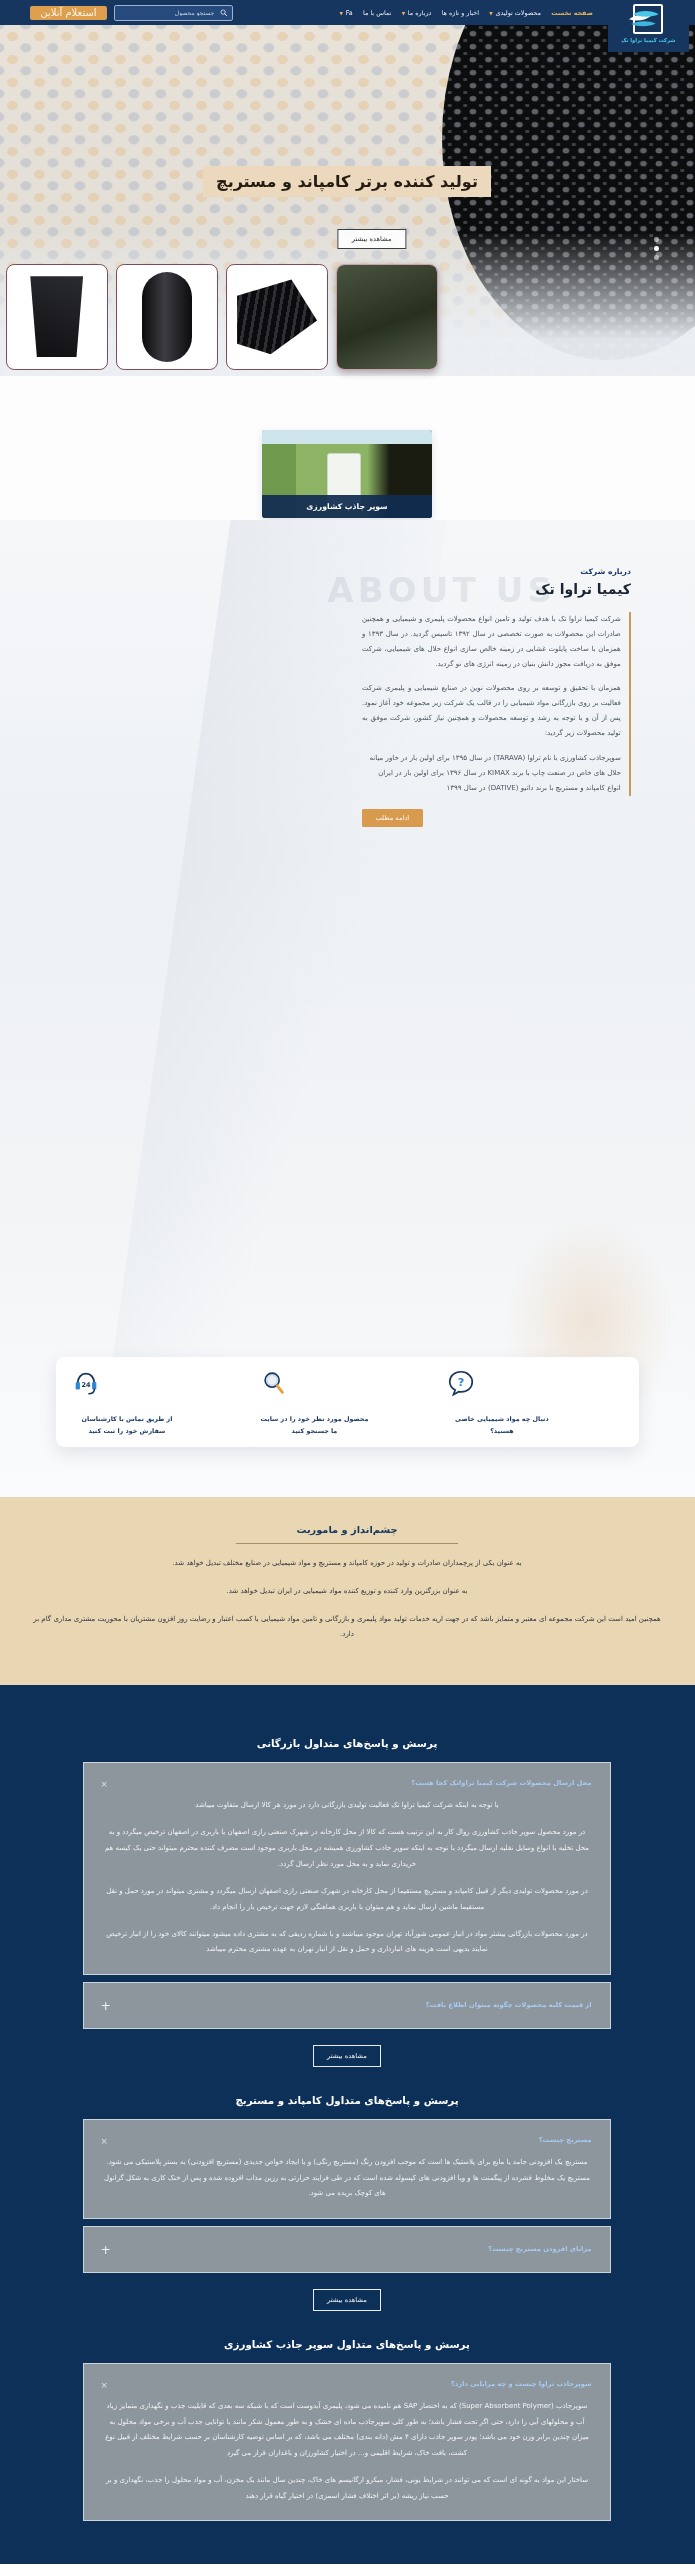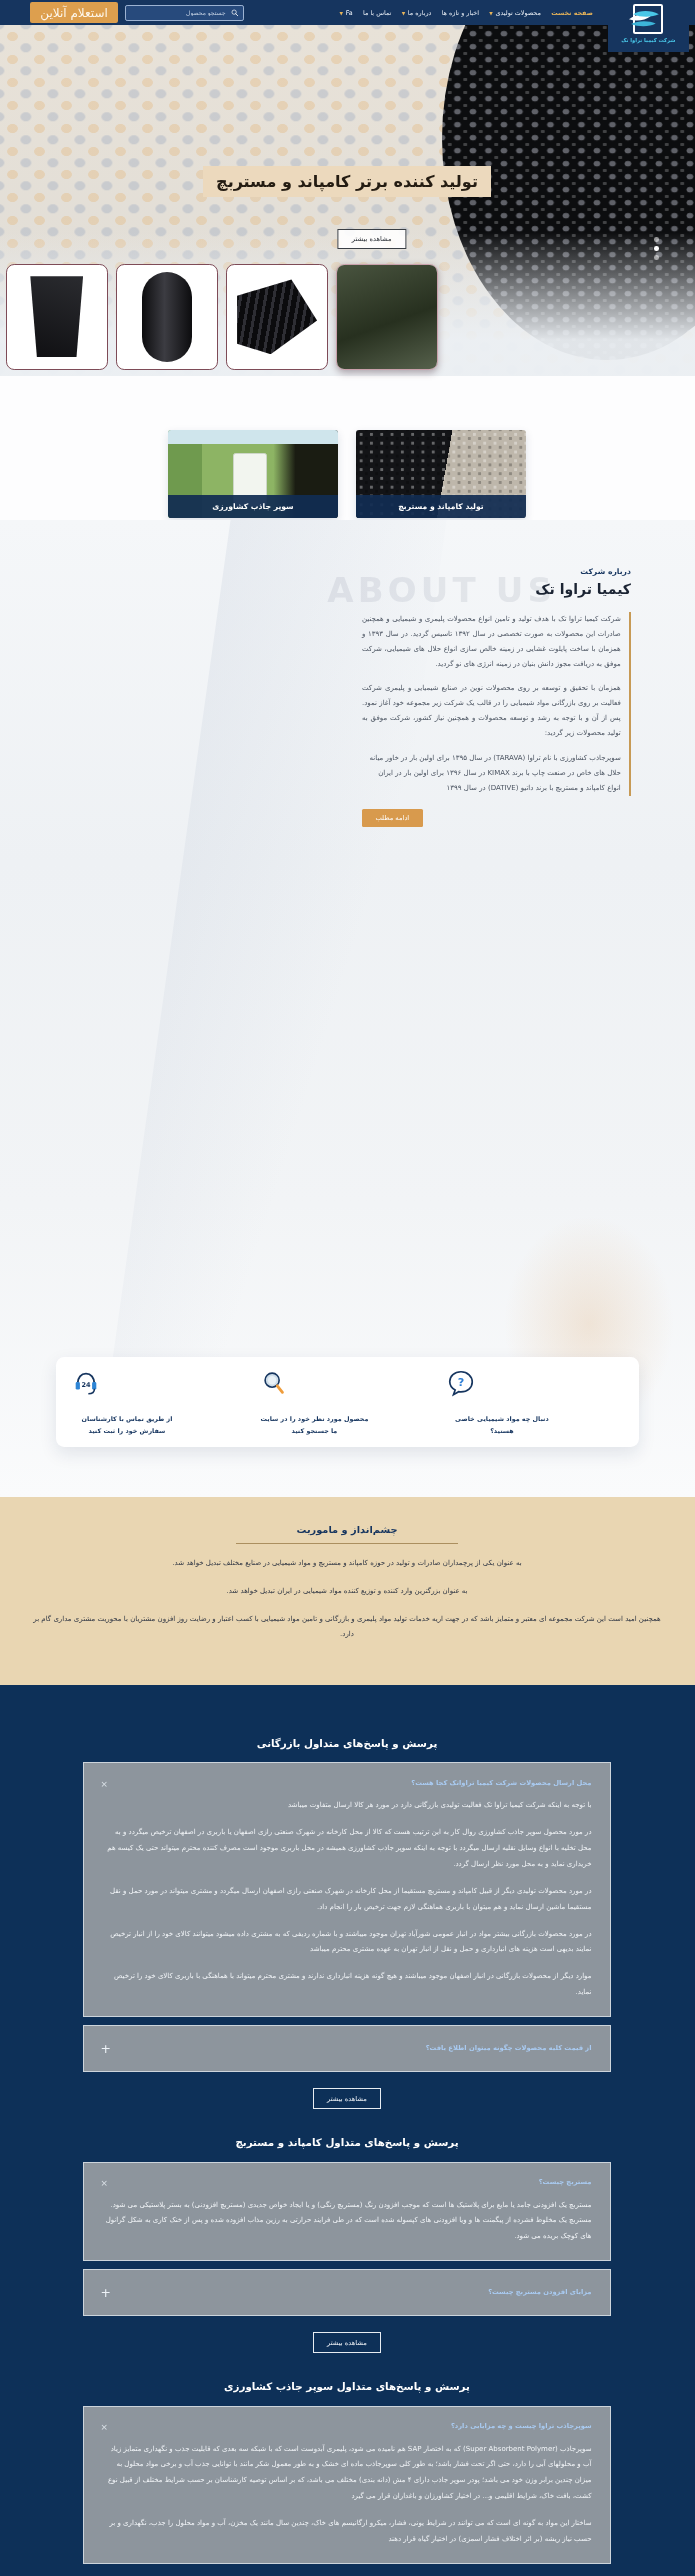--- a/index.html
+++ b/index.html
@@ -10,21 +10,21 @@
   .logo-mark{width:26px;height:26px;border:2.1px solid #fff;border-radius:2.1px;position:relative;}
   .logo-mark svg{position:absolute;left:-7.2px;top:2.1px;}
   .logo-text{margin-top:3.1px;color:#49c7e8;font-size:5.2px;font-weight:bold;white-space:nowrap;}
   .mainnav{display:flex;align-items:center;gap:10.3px;margin-right:4.1px;}
   .nav-item{color:#eef3f9;font-size:6.4px;cursor:pointer;display:flex;align-items:center;gap:2.6px;white-space:nowrap;text-decoration:none;}
   .nav-item.active{color:#e6b45a;font-weight:bold;}
   .chev{font-size:4.6px;color:#e6b45a;transform:translateY(0.5px);}
   .search-box{margin-right:auto;display:flex;align-items:center;background:#274a7c;border:0.5px solid #9db3d2;border-radius:2.1px;height:14px;width:108px;padding:0 4.6px;gap:3.6px;}
   .search-box input{background:transparent;border:none;outline:none;color:#e8eef6;font-size:6px;width:100%;font-family:"DejaVu Sans",sans-serif;text-align:right;}
   .search-box input::placeholder{color:#c7d4e5;}
-  .cta-btn{margin-right:7.2px;background:#dd9f4e;color:#fdf6ea;border:none;border-radius:2.1px;height:21px;padding:0 10.3px;font-size:12px;font-family:"DejaVu Sans",sans-serif;cursor:pointer;}
+  .cta-btn{margin-right:7.2px;background:#dd9f4e;color:#fdf6ea;border:none;border-radius:2.1px;height:14px;padding:0 10.3px;font-size:10px;font-family:"DejaVu Sans",sans-serif;cursor:pointer;}
   
   .hero{height:351px;position:relative;background:
     radial-gradient(rgba(228,186,130,.40) 26%,transparent 30%) 0 0/27px 23px,
     radial-gradient(rgba(150,165,190,.35) 26%,transparent 30%) 13.4px 11.3px/27px 23px,
     linear-gradient(180deg,#e8e2d8,#dfdcd6);}
   .hero-dark{position:absolute;right:-77px;top:-108px;width:330px;height:443px;border-radius:50%;background:
     radial-gradient(rgba(255,255,255,.22) 16%,transparent 22%) 0 0/15.5px 13px,
     radial-gradient(rgba(110,112,120,.85) 28%,transparent 34%) 7.7px 6.2px/15.5px 13px,#0c0d0f;}
   .hero-fog{position:absolute;left:0;bottom:0;width:100%;height:144px;background:linear-gradient(180deg,rgba(236,240,244,0),rgba(236,240,244,.95) 75%);}
   .hero-title-row{position:absolute;top:130px;width:100%;text-align:center;}
@@ -73,21 +73,21 @@
   .vision h3{margin:0;font-size:9.8px;font-weight:bold;color:#16355f;}
   .vdivider{width:222px;height:0.5px;background:#ab8f5f;margin:8.2px auto 12.4px;}
   .vision p{margin:0 0 13.4px;font-size:7px;color:#2d3442;line-height:2.1;}
   
   .faq{background:#0d3058;padding:52px 0 36px;}
   .faq-title{margin:0 0 13.4px;text-align:center;color:#fff;font-size:10.3px;font-weight:bold;}
   .faq-box{width:528px;margin:0 auto 7.2px;background:#8d959d;border:0.5px solid #ccd4db;padding:15.5px 18.5px;box-sizing:border-box;position:relative;}
   .faq-q{display:block;color:#a9cbf2;font-size:6.7px;font-weight:bold;text-align:right;}
   .faq-x{position:absolute;left:16.5px;top:15.5px;color:#dbe2e8;font-size:8.8px;cursor:pointer;}
   .faq-plus{position:absolute;left:16.5px;top:50%;transform:translateY(-50%);color:#eef3f8;font-size:12.4px;cursor:pointer;}
-  .faq-box .ans{margin:11.3px 0 0;color:#f3f6f9;font-size:7px;line-height:2.25;text-align:right;}
+  .faq-box .ans{margin:11.3px 0 0;color:#f3f6f9;font-size:7px;line-height:2.25;text-align:center;}
   .faq-closed{min-height:47px;display:flex;align-items:center;}
   .faq-more{display:block;margin:16.5px auto 27px;background:transparent;border:0.5px solid #e7ecf2;color:#f2f5f9;font-size:6.7px;padding:5.7px 13.4px;font-family:"DejaVu Sans",sans-serif;cursor:pointer;}
 </style>
 </head>
 <body>
 
 <div class="page">
 
   <header class="topbar">
     <div class="logo-tab">
@@ -157,24 +157,20 @@
       <div class="thumb">
           <div class="sh3"></div>
         </div>
       <div class="thumb sel">
           <div class="ph4"></div>
         </div>
     </div>
   </section>
 
   <section class="features">
-    <div class="fcard">
-      <div class="fimg f1"></div>
-      <div class="fcap">تولید کامپاند و مستربچ</div>
-    </div>
     <div class="fcard">
       <div class="fimg f2"></div>
       <div class="fcap">سوپر جاذب کشاورزی</div>
     </div>
   </section>
 
   <section class="about">
     <div class="about-bg1"></div>
     <div class="about-bg2"></div>
     <div class="watermark">ABOUT US</div>
@@ -237,21 +233,20 @@
   <section class="faq">
 
     <h3 class="faq-title">پرسش و پاسخ‌های متداول بازرگانی</h3>
     <div class="faq-box">
       <span class="faq-q">محل ارسال محصولات شرکت کیمیا تراواتک کجا هست؟</span>
       <span class="faq-x">×</span>
       <p class="ans">با توجه به اینکه شرکت کیمیا تراوا تک فعالیت تولیدی بازرگانی دارد در مورد هر کالا ارسال متفاوت میباشد</p>
       <p class="ans">در مورد محصول سوپر جاذب کشاورزی روال کار به این ترتیب هست که کالا از محل کارخانه در شهرک صنعتی رازی اصفهان یا باربری در اصفهان ترخیص میگردد و به محل تخلیه با انواع وسایل نقلیه ارسال میگردد با توجه به اینکه سوپر جاذب کشاورزی همیشه در محل باربری موجود است مصرف کننده محترم میتواند حتی یک کیسه هم خریداری نماید و به محل مورد نظر ارسال گردد.</p>
       <p class="ans">در مورد محصولات تولیدی دیگر از قبیل کامپاند و مستربچ مستقیما از محل کارخانه در شهرک صنعتی رازی اصفهان ارسال میگردد و مشتری میتواند در مورد حمل و نقل مستقیما ماشین ارسال نماید و هم میتوان با باربری هماهنگی لازم جهت ترخیص بار را انجام داد.</p>
       <p class="ans">در مورد محصولات بازرگانی بیشتر مواد در انبار عمومی شورآباد تهران موجود میباشند و با شماره ردیفی که به مشتری داده میشود میتوانند کالای خود را از انبار ترخیص نمایند بدیهی است هزینه های انبارداری و حمل و نقل از انبار تهران به عهده مشتری محترم میباشد</p>
-      <p class="ans">موارد دیگر از محصولات بازرگانی در انبار اصفهان موجود میباشند و هیچ گونه هزینه انبارداری ندارند و مشتری محترم میتواند با هماهنگی با باربری کالای خود را ترخیص نماید.</p>
     </div>
     <div class="faq-box faq-closed">
       <span class="faq-q">از قیمت کلیه محصولات چگونه میتوان اطلاع یافت؟</span>
       <span class="faq-plus">+</span>
     </div>
     <button class="faq-more">مشاهده بیشتر</button>
 
     <h3 class="faq-title">پرسش و پاسخ‌های متداول کامپاند و مستربچ</h3>
     <div class="faq-box">
       <span class="faq-q">مستربچ چیست؟</span>

